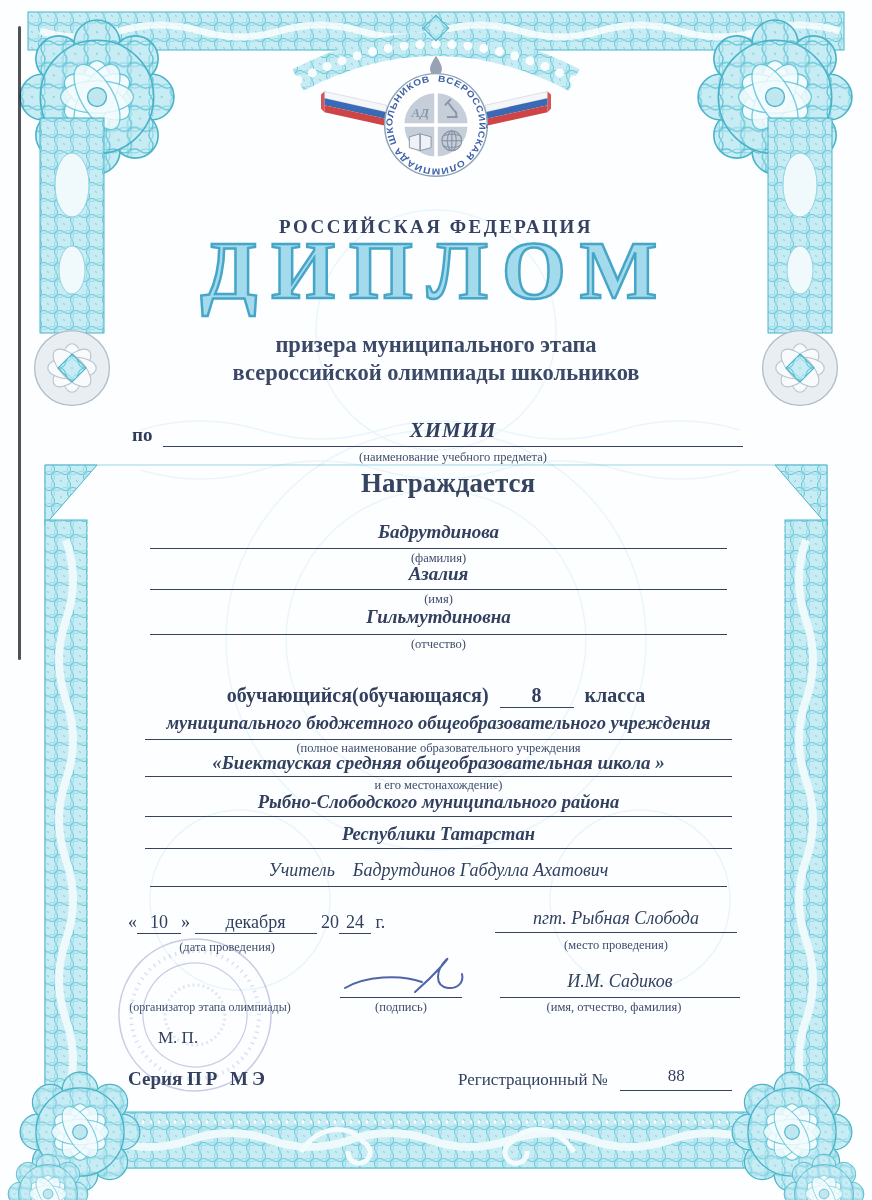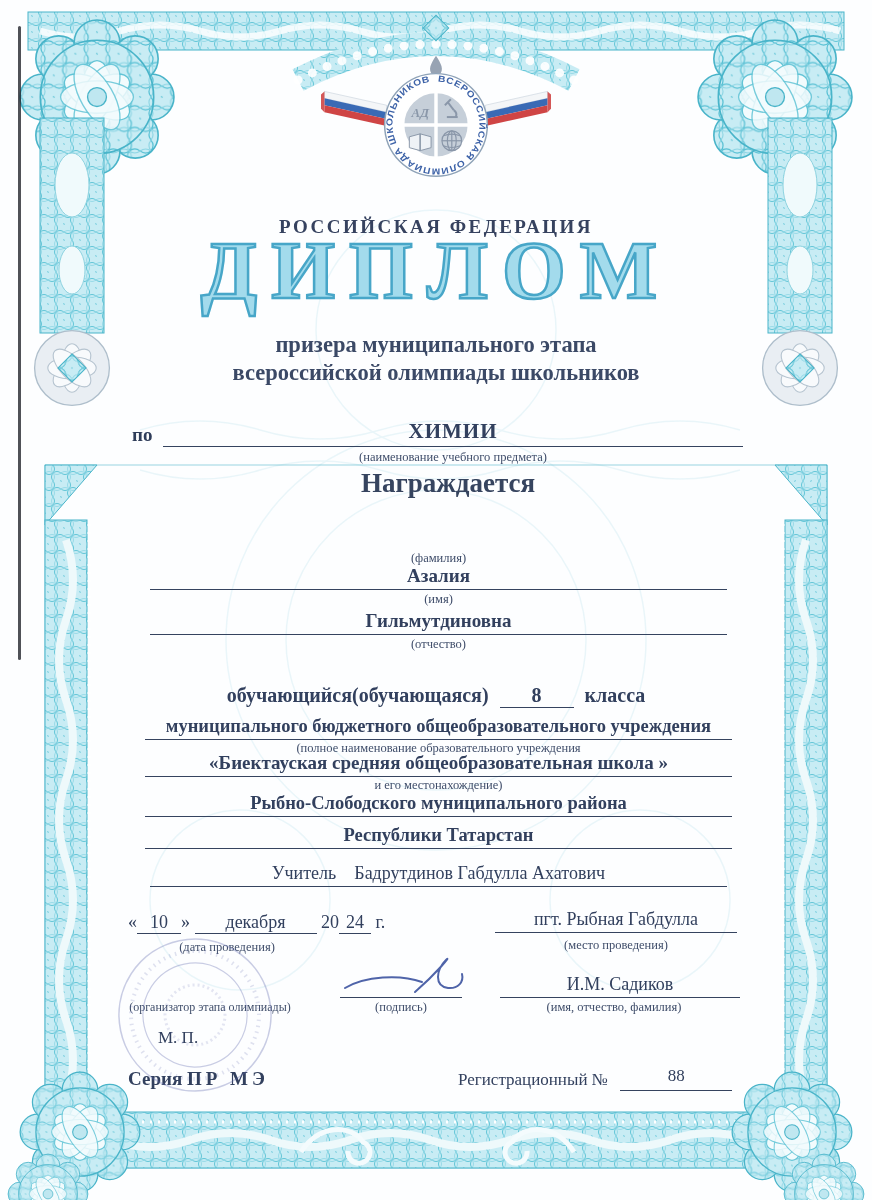--- a/index.html
+++ b/index.html
@@ -16,21 +16,21 @@
   .emblem{position:absolute;left:321px;top:44px;z-index:2;}
   .country{position:absolute;left:0;top:216px;width:872px;text-align:center;
     font-size:19px;font-weight:bold;letter-spacing:2.5px;color:#36425f;}
   .title{position:absolute;left:0;top:230px;width:872px;text-align:center;
     font-size:82px;line-height:1;font-weight:bold;letter-spacing:14px;
     color:#a3dbec;-webkit-text-stroke:2.5px #47a6c8;}
   .subtitle{position:absolute;left:0;top:331px;width:872px;text-align:center;
     font-size:22.5px;line-height:28px;font-weight:bold;color:#3b4966;}
   .cap{position:absolute;text-align:center;font-size:12.5px;color:#3f4d6a;}
   .uf{position:absolute;border-bottom:1.5px solid #35435f;display:flex;
-    align-items:flex-end;justify-content:center;}
+    align-items:center;justify-content:center;font-style:italic;}
   .val{font-weight:bold;font-size:19px;color:#32405e;padding-bottom:2px;}
   .val-lg{font-weight:bold;font-size:21px;letter-spacing:1px;}
   .val-reg{font-weight:normal;font-size:18px;}
   .subject-prefix{position:absolute;left:132px;top:424px;font-size:19px;font-weight:bold;}
   .award-head{position:absolute;left:0;top:468px;width:872px;text-align:center;
     font-size:27px;font-weight:bold;color:#36445f;padding-left:12px;}
   .grade-row{position:absolute;left:0;top:684px;width:872px;text-align:center;
     font-size:20px;font-weight:bold;color:#32405e;}
   .grade-slot{display:inline-block;width:74px;border-bottom:1.5px solid #35435f;
     text-align:center;margin:0 6px;}
@@ -214,20 +214,23 @@
     </div>
 
     <span class="subject-prefix">по</span>
     <div class="uf" style="left:163px;top:416px;width:580px;height:30px">
       <span class="val val-lg">ХИМИИ</span>
     </div>
     <div class="cap" style="left:163px;top:450px;width:580px">(наименование учебного предмета)</div>
 
     <div class="award-head">Награждается</div>
 
+    <div class="uf" style="left:150px;top:518px;width:577px;height:30px">
+      <span class="val">Бадрутдинова</span>
+    </div>
     <div class="cap" style="left:150px;top:551px;width:577px">(фамилия)</div>
 
     <div class="uf" style="left:150px;top:561px;width:577px;height:28px">
       <span class="val">Азалия</span>
     </div>
     <div class="cap" style="left:150px;top:592px;width:577px">(имя)</div>
 
     <div class="uf" style="left:150px;top:602px;width:577px;height:32px">
       <span class="val">Гильмутдиновна</span>
     </div>
@@ -264,21 +267,21 @@
 
     <div class="date-row">
       <span>«</span><span class="dline" style="width:44px">10</span><span>»</span>
       <span class="dline" style="width:122px">декабря</span>
       <span>20</span><span class="dline" style="width:32px">24</span>
       <span>г.</span>
     </div>
     <div class="cap" style="left:152px;top:940px;width:150px">(дата проведения)</div>
 
     <div class="uf" style="left:495px;top:906px;width:242px;height:26px">
-      <span class="val val-reg">пгт. Рыбная Габдулла</span>
+      <span class="val val-reg">пгт. Рыбная Слобода</span>
     </div>
     <div class="cap" style="left:495px;top:938px;width:242px">(место проведения)</div>
 
     <div class="cap" style="left:108px;top:1000px;width:204px;font-size:12px">(организатор этапа олимпиады)</div>
 
     <div class="uf" style="left:340px;top:968px;width:122px;height:29px"></div>
     <div class="cap" style="left:340px;top:1000px;width:122px">(подпись)</div>
 
     <div class="uf" style="left:500px;top:968px;width:240px;height:29px">
       <span class="val val-reg">И.М. Садиков</span>

